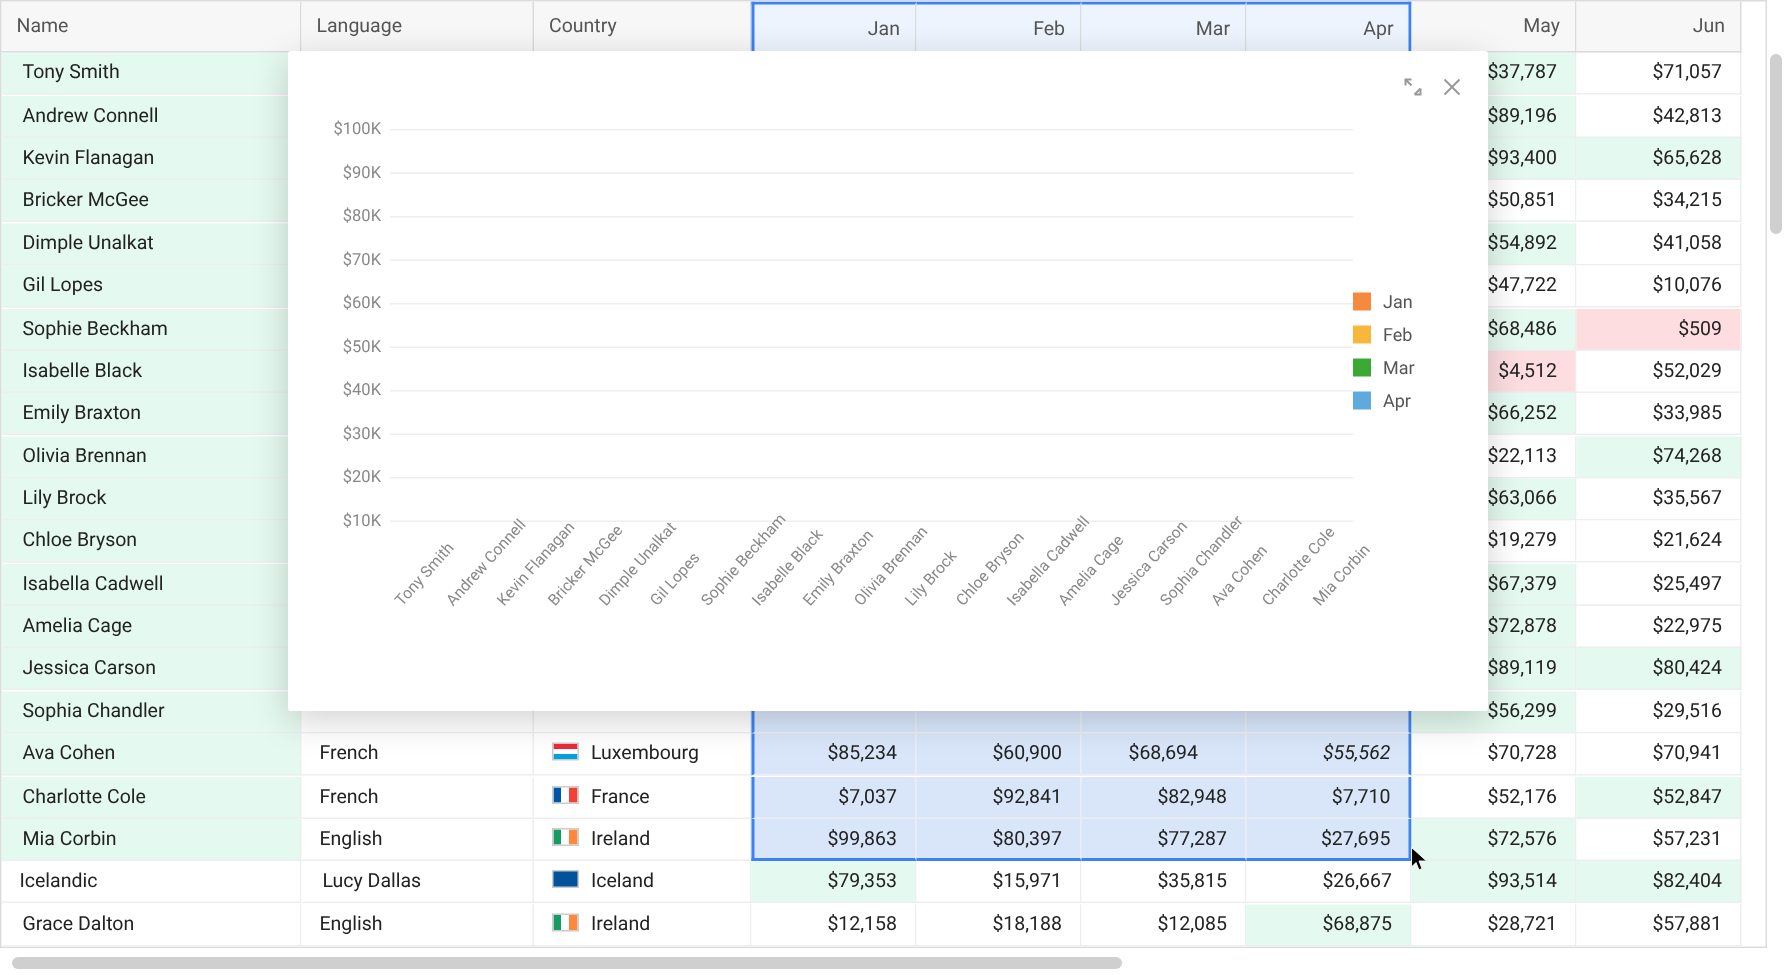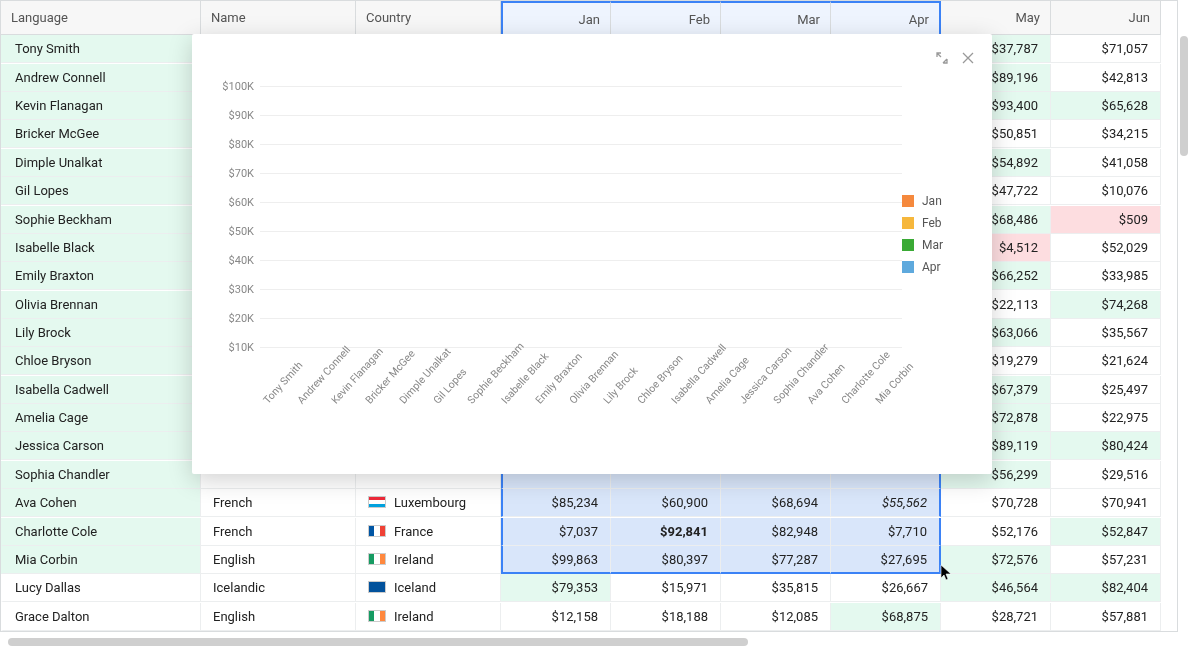--- a/index.html
+++ b/index.html
@@ -171,22 +171,22 @@
     position:absolute;
     left: 940px; top: 564px;
     width: 14px; height: 18px;
     pointer-events:none;
   }
 </style>
 </head>
 <body>
 
 <div class="grid" id="grid">
+    <div class="hdr">Name</div>
     <div class="hdr">Language</div>
-    <div class="hdr">Name</div>
     <div class="hdr">Country</div>
     <div class="hdr num range-top range-left" style="background: rgb(238, 244, 254);">Jan</div>
     <div class="hdr num range-top" style="background: rgb(238, 244, 254);">Feb</div>
     <div class="hdr num range-top" style="background: rgb(238, 244, 254);">Mar</div>
     <div class="hdr num range-top range-right" style="background: rgb(238, 244, 254);">Apr</div>
     <div class="hdr num">May</div>
     <div class="hdr num">Jun</div>
     <div class="cell name row-sel-marker" style="background: rgb(228, 249, 239);">Tony Smith</div>
     <div class="cell row-sel-marker"></div>
     <div class="cell row-sel-marker"></div>
@@ -329,50 +329,50 @@
     <div class="cell num row-sel-marker" style="background: rgb(217, 230, 250);"></div>
     <div class="cell num row-sel-marker" style="background: rgb(217, 230, 250);"></div>
     <div class="cell num row-sel-marker range-right" style="background: rgb(217, 230, 250);"></div>
     <div class="cell num row-sel-marker green">$56,299</div>
     <div class="cell num row-sel-marker">$29,516</div>
     <div class="cell name row-sel-marker" style="background: rgb(228, 249, 239);">Ava Cohen</div>
     <div class="cell row-sel-marker">French</div>
     <div class="cell row-sel-marker"><span class="flag" style="background: linear-gradient(rgb(237, 41, 57) 33%, rgb(255, 255, 255) 33%, rgb(255, 255, 255) 66%, rgb(0, 161, 222) 66%);"></span>Luxembourg</div>
     <div class="cell num row-sel-marker range-left" style="background: rgb(217, 230, 250);">$85,234</div>
     <div class="cell num row-sel-marker" style="background: rgb(217, 230, 250);">$60,900</div>
-    <div class="cell num row-sel-marker" style="background: rgb(217, 230, 250);">$68,694</div>
+    <div class="cell num row-sel-marker" style="background: rgb(217, 230, 250); text-align: center;">$68,694</div>
     <div class="cell num row-sel-marker range-right" style="background: rgb(217, 230, 250); font-style: italic;">$55,562</div>
     <div class="cell num row-sel-marker">$70,728</div>
     <div class="cell num row-sel-marker">$70,941</div>
     <div class="cell name row-sel-marker" style="background: rgb(228, 249, 239);">Charlotte Cole</div>
     <div class="cell row-sel-marker">French</div>
     <div class="cell row-sel-marker"><span class="flag" style="background: linear-gradient(90deg, rgb(0, 85, 164) 33%, rgb(255, 255, 255) 33%, rgb(255, 255, 255) 66%, rgb(239, 65, 53) 66%);"></span>France</div>
     <div class="cell num row-sel-marker range-left" style="background: rgb(217, 230, 250);">$7,037</div>
-    <div class="cell num row-sel-marker" style="background: rgb(217, 230, 250); font-weight: bold;">$92,841</div>
+    <div class="cell num row-sel-marker" style="background: rgb(217, 230, 250);">$92,841</div>
     <div class="cell num row-sel-marker" style="background: rgb(217, 230, 250);">$82,948</div>
     <div class="cell num row-sel-marker range-right" style="background: rgb(217, 230, 250);">$7,710</div>
     <div class="cell num row-sel-marker">$52,176</div>
     <div class="cell num row-sel-marker green">$52,847</div>
     <div class="cell name row-sel-marker" style="background: rgb(228, 249, 239);">Mia Corbin</div>
     <div class="cell row-sel-marker">English</div>
     <div class="cell row-sel-marker"><span class="flag" style="background: linear-gradient(90deg, rgb(22, 155, 98) 33%, rgb(255, 255, 255) 33%, rgb(255, 255, 255) 66%, rgb(255, 136, 62) 66%);"></span>Ireland</div>
     <div class="cell num row-sel-marker range-left range-bottom" style="background: rgb(217, 230, 250);">$99,863</div>
     <div class="cell num row-sel-marker range-bottom" style="background: rgb(217, 230, 250); text-align: right;">$80,397</div>
     <div class="cell num row-sel-marker range-bottom" style="background: rgb(217, 230, 250);">$77,287</div>
     <div class="cell num row-sel-marker range-right range-bottom" style="background: rgb(217, 230, 250);">$27,695</div>
     <div class="cell num row-sel-marker green">$72,576</div>
     <div class="cell num row-sel-marker">$57,231</div>
+    <div class="cell ">Icelandic</div>
     <div class="cell name">Lucy Dallas</div>
-    <div class="cell ">Icelandic</div>
     <div class="cell "><span class="flag" style="background: rgb(2, 82, 156);"></span>Iceland</div>
     <div class="cell num green">$79,353</div>
     <div class="cell num">$15,971</div>
     <div class="cell num">$35,815</div>
     <div class="cell num">$26,667</div>
-    <div class="cell num green">$46,564</div>
+    <div class="cell num green">$93,514</div>
     <div class="cell num green">$82,404</div>
     <div class="cell name">Grace Dalton</div>
     <div class="cell ">English</div>
     <div class="cell "><span class="flag" style="background: linear-gradient(90deg, rgb(22, 155, 98) 33%, rgb(255, 255, 255) 33%, rgb(255, 255, 255) 66%, rgb(255, 136, 62) 66%);"></span>Ireland</div>
     <div class="cell num">$12,158</div>
     <div class="cell num">$18,188</div>
     <div class="cell num">$12,085</div>
     <div class="cell num green">$68,875</div>
     <div class="cell num">$28,721</div>
     <div class="cell num">$57,881</div>

